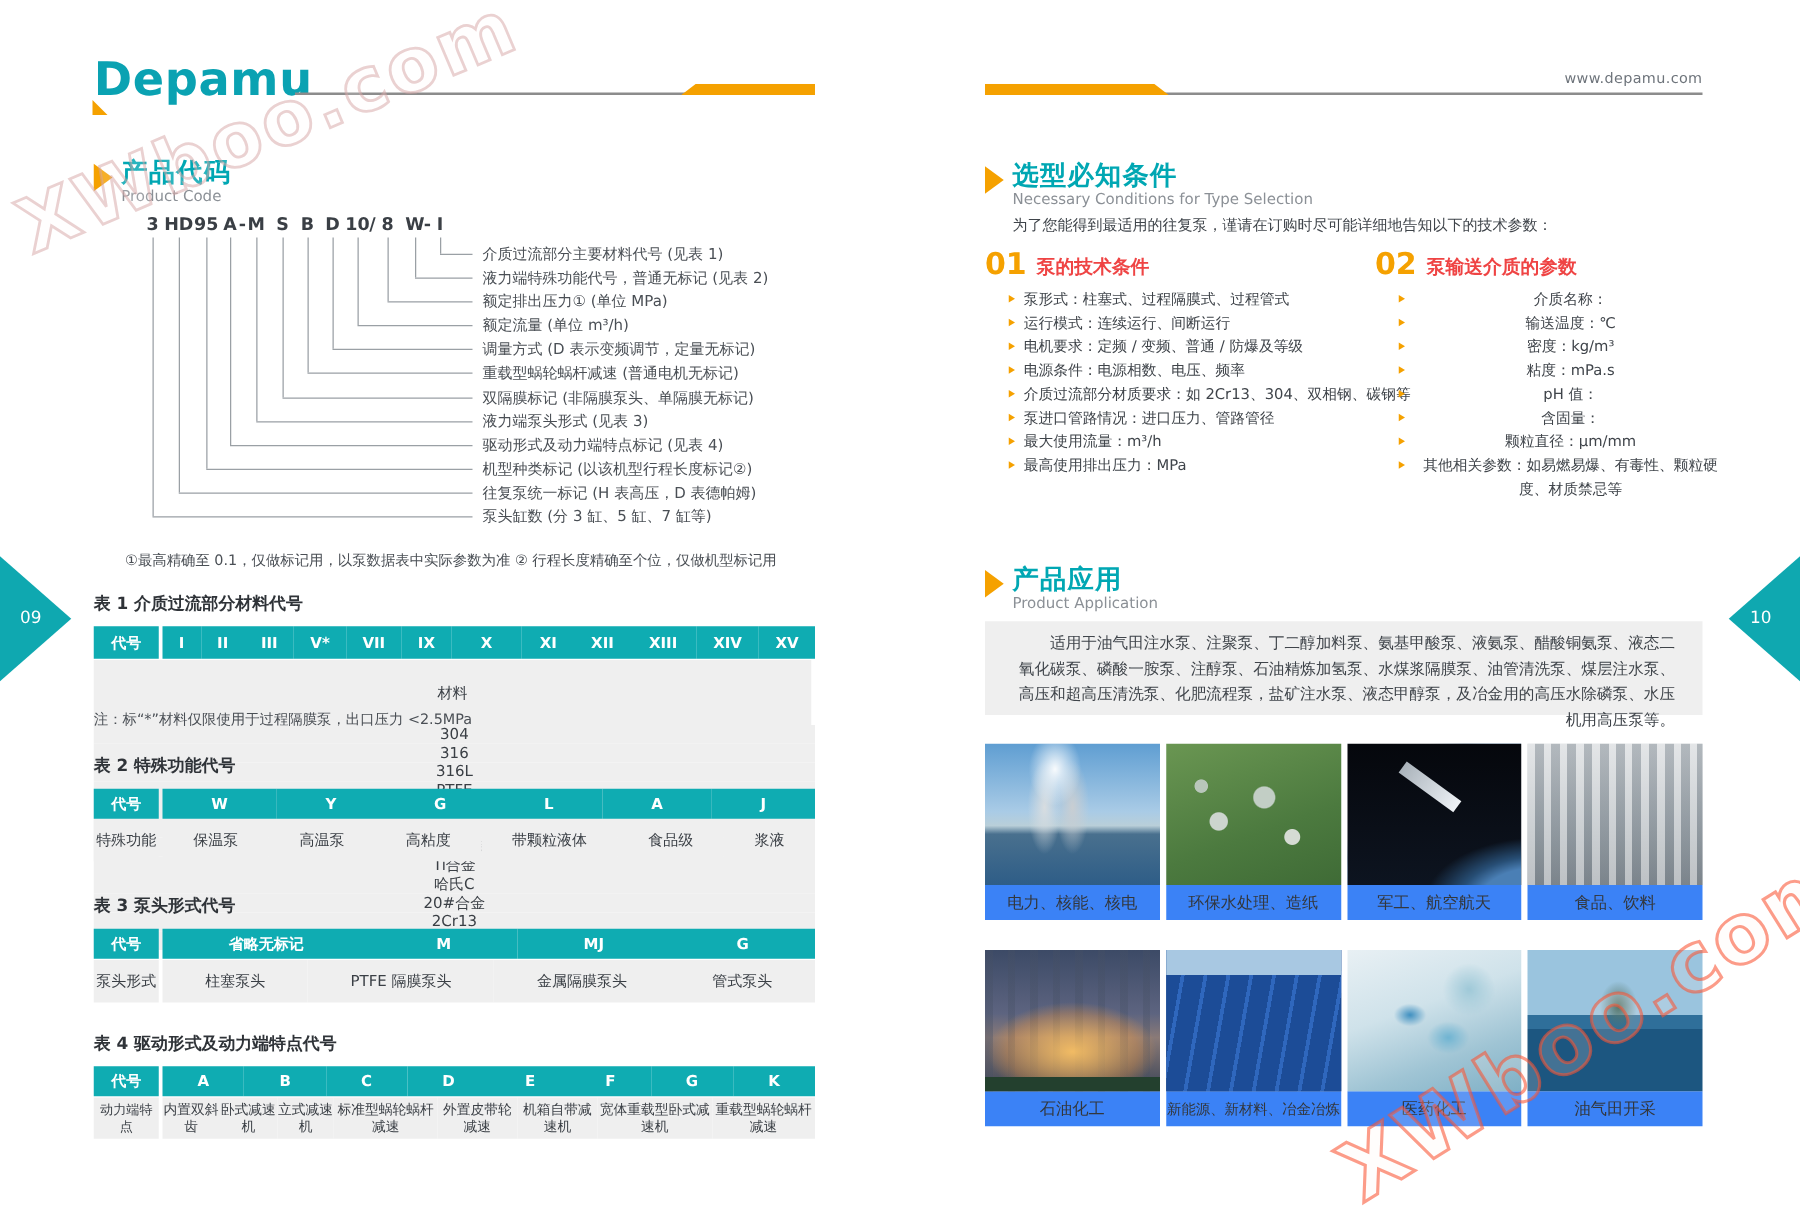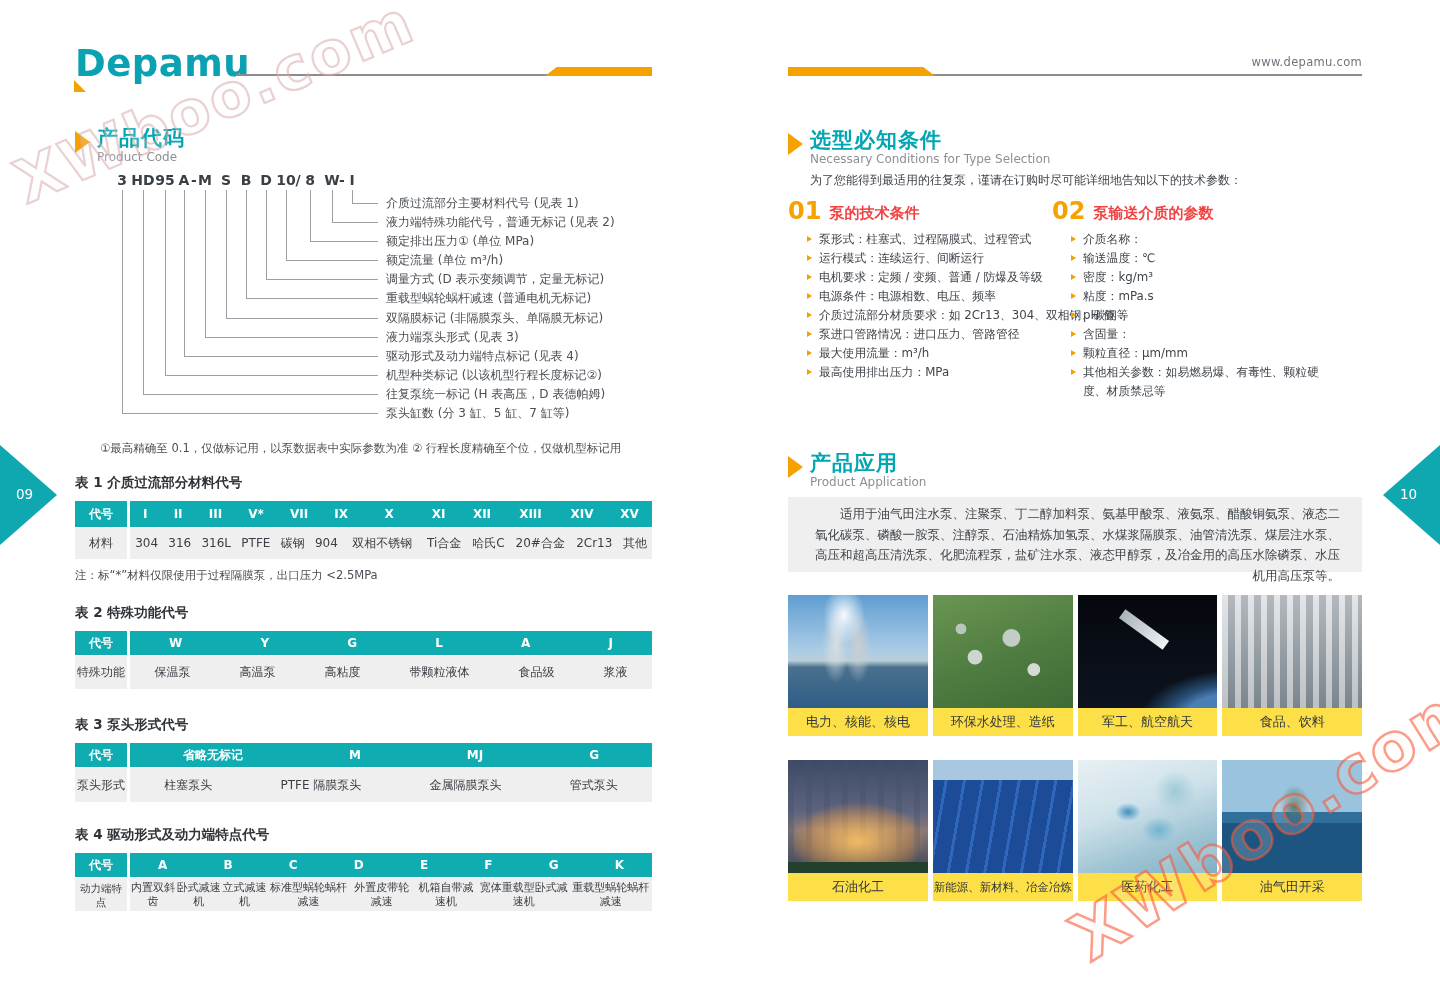--- a/index.html
+++ b/index.html
@@ -44,21 +44,21 @@
   .group-title{font-size:15px;font-weight:700;color:#ef4444;padding-top:5px;}
   .group-items{margin-top:7px;padding-left:19px;}
   .item{display:flex;font-size:11.8px;color:#3f444a;line-height:19px;}
   .group.nowrap .item{white-space:nowrap;}
   .bullet{flex:0 0 auto;margin:6px 7px 0 0;width:0;height:0;border-left:5px solid #F5A100;border-top:3.5px solid transparent;border-bottom:3.5px solid transparent;}
   
   .app-box{position:absolute;left:788px;top:497px;width:574px;height:75px;background:#EFEFEF;box-sizing:border-box;padding:7px 22px;text-align:right;}
   .app-box p{margin:0;font-size:12.5px;line-height:20.5px;color:#3f444a;text-indent:2em;}
   .apps{position:absolute;left:788px;top:595px;width:574px;display:grid;grid-template-columns:repeat(4,1fr);column-gap:5px;row-gap:24px;}
   .app-img{height:113px;position:relative;overflow:hidden;}
-  .app-cap{height:28px;background:#fde047;display:flex;align-items:center;justify-content:center;font-size:13px;color:#33373c;white-space:nowrap;}
+  .app-cap{height:28px;background:#3b82f6;display:flex;align-items:center;justify-content:center;font-size:13px;color:#33373c;white-space:nowrap;}
   
   .photo-power-nuclear-photo{background:
     radial-gradient(30px 42px at 40% 18%, rgba(255,255,255,.95), rgba(255,255,255,0) 70%),
     radial-gradient(18px 50px at 34% 45%, #d8dde0, rgba(216,221,224,0) 75%),
     radial-gradient(18px 50px at 50% 45%, #c9ced2, rgba(201,206,210,0) 75%),
     linear-gradient(180deg,#5f9ed2 0%,#a9cbe6 48%,#b9cfd9 58%,#49708e 64%,#2e5d87 100%);}
   .photo-water-treatment-photo{background:
     radial-gradient(15px 15px at 30% 55%, #ccd5ce 0 46%, rgba(0,0,0,0) 52%),
     radial-gradient(18px 18px at 56% 38%, #c2cec5 0 46%, rgba(0,0,0,0) 52%),
     radial-gradient(13px 13px at 72% 66%, #d5dbd3 0 46%, rgba(0,0,0,0) 52%),
@@ -190,21 +190,21 @@
             <div class="cell th" style="flex-grow: 1;">V*</div>
             <div class="cell th" style="flex-grow: 1;">VII</div>
             <div class="cell th" style="flex-grow: 1;">IX</div>
             <div class="cell th" style="flex-grow: 1.8;">X</div>
             <div class="cell th" style="flex-grow: 1.1;">XI</div>
             <div class="cell th" style="flex-grow: 1;">XII</div>
             <div class="cell th" style="flex-grow: 1.15;">XIII</div>
             <div class="cell th" style="flex-grow: 1.05;">XIV</div>
             <div class="cell th" style="flex-grow: 1;">XV</div>
           </div>
-          <div class="tr" style="height: 31px;">
+          <div class="tr" style="height: 31px; flex-direction: column;">
             <div class="cell lab td">材料</div>
             <div class="cell td" style="flex-grow: 1;">304</div>
             <div class="cell td" style="flex-grow: 1;">316</div>
             <div class="cell td" style="flex-grow: 1;">316L</div>
             <div class="cell td" style="flex-grow: 1;">PTFE</div>
             <div class="cell td" style="flex-grow: 1;">碳钢</div>
             <div class="cell td" style="flex-grow: 1;">904</div>
             <div class="cell td" style="flex-grow: 1.8;">双相不锈钢</div>
             <div class="cell td" style="flex-grow: 1.1;">Ti合金</div>
             <div class="cell td" style="flex-grow: 1;">哈氏C</div>
@@ -324,21 +324,21 @@
           <div class="item">
             <div class="bullet"></div>
             <div class="" style="flex: 1 1 0%;">最大使用流量：m³/h</div>
           </div>
           <div class="item">
             <div class="bullet"></div>
             <div class="" style="flex: 1 1 0%;">最高使用排出压力：MPa</div>
           </div>
         </div>
       </div>
-      <div class="group" style="left: 1052px; top: 199px; width: 282px;">
+      <div class="group" style="left: 1100px; top: 199px; width: 282px; text-align: center;">
         <div class="group-head">
           <div class="group-num">02</div>
           <div class="group-title">泵输送介质的参数</div>
         </div>
         <div class="group-items">
           <div class="item">
             <div class="bullet"></div>
             <div class="" style="flex: 1 1 0%;">介质名称：</div>
           </div>
           <div class="item">

